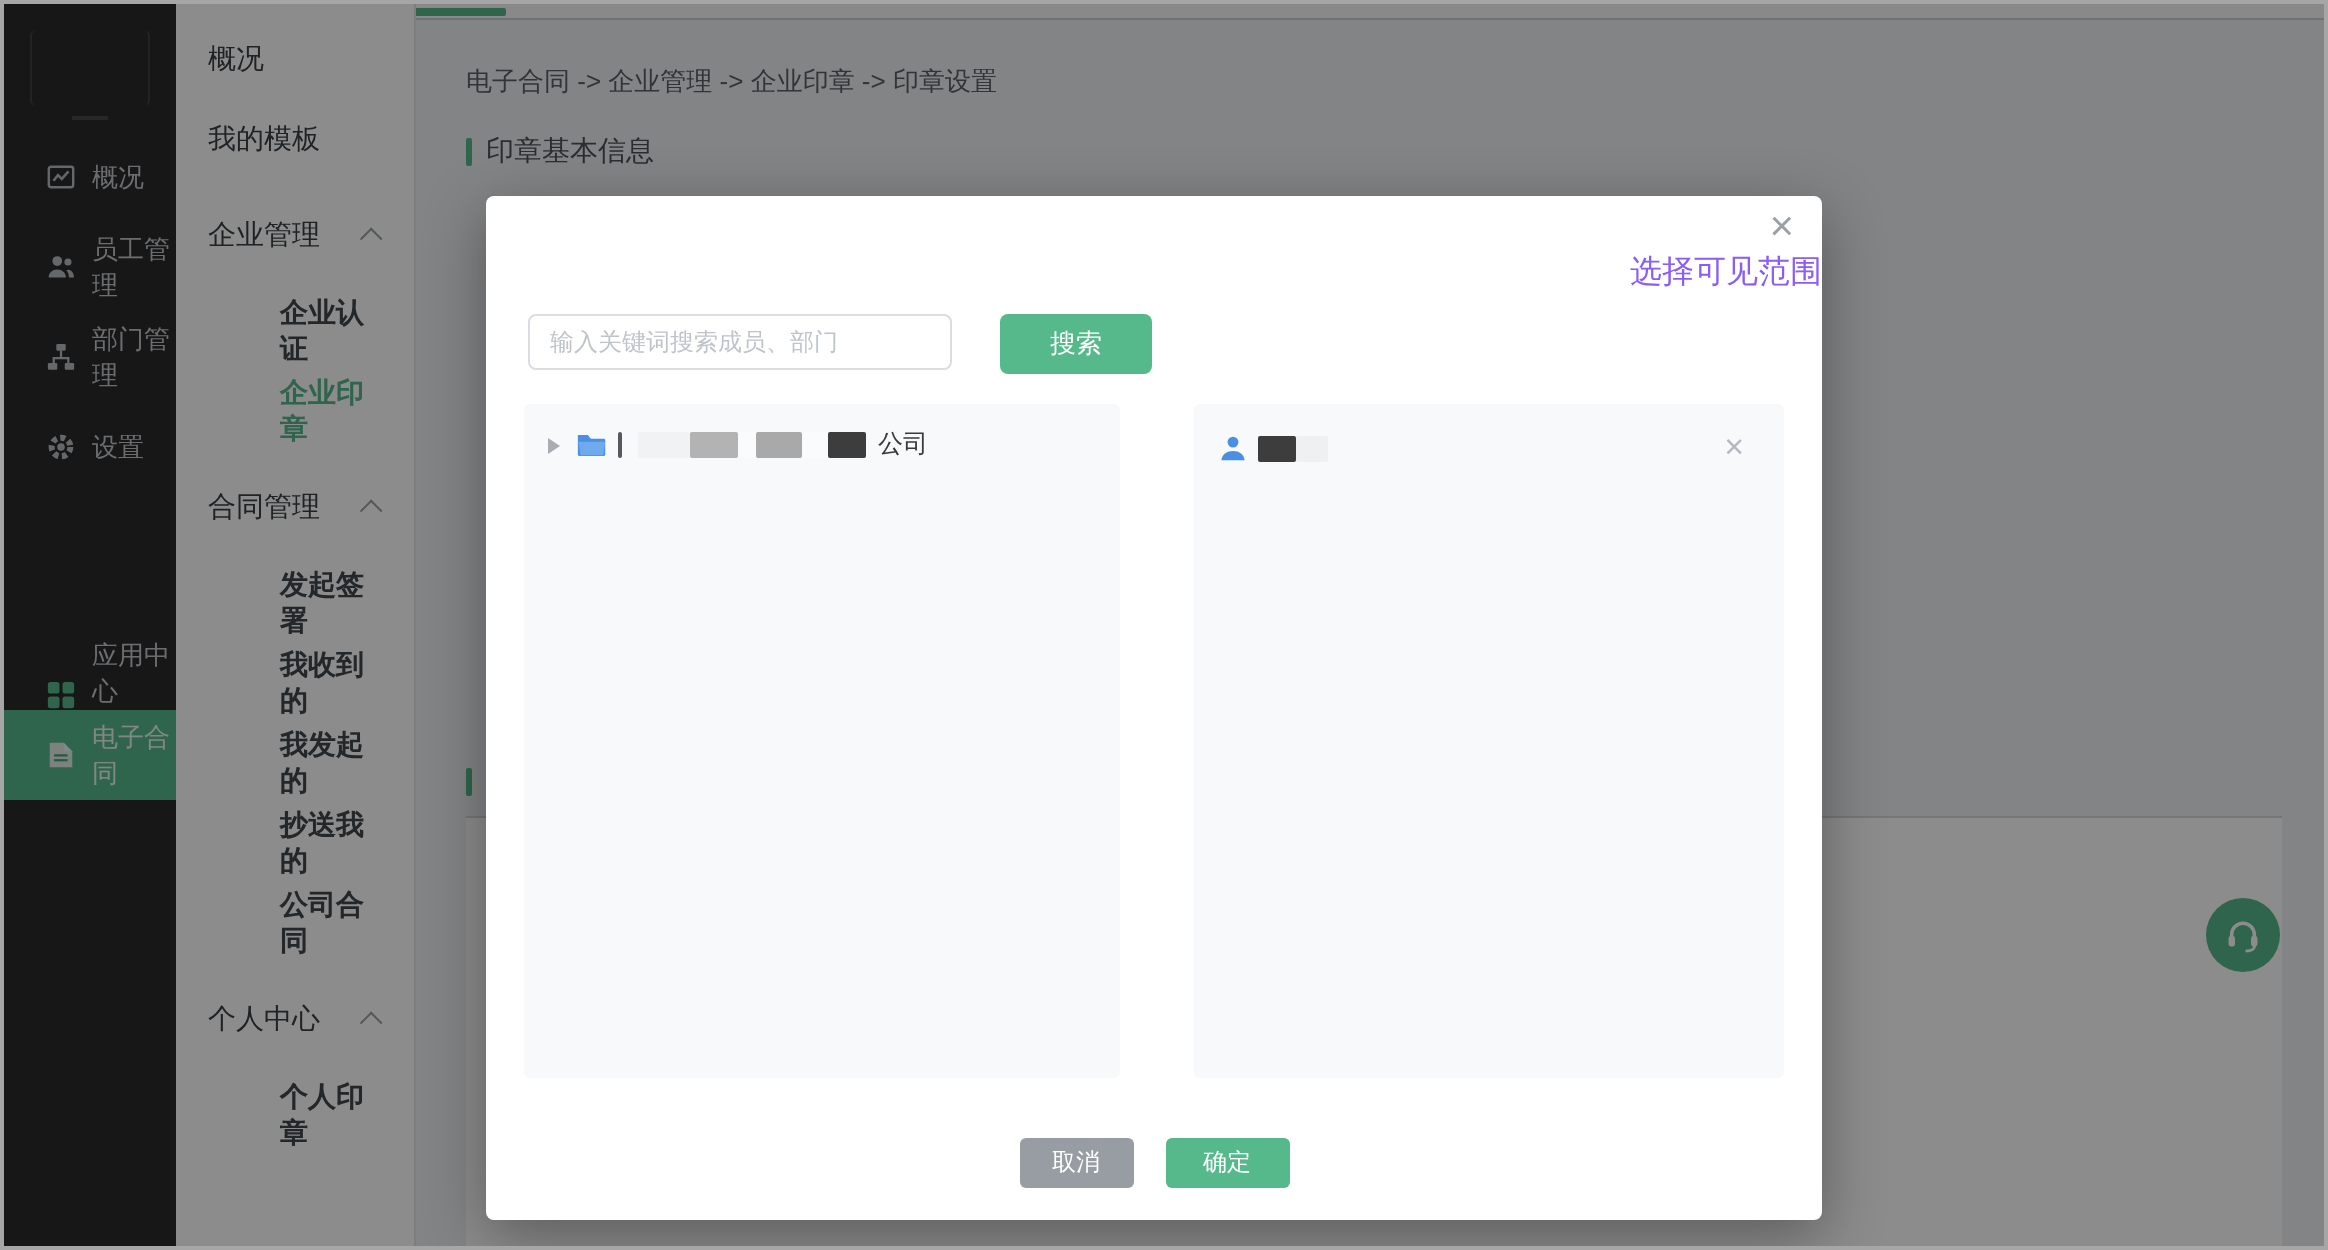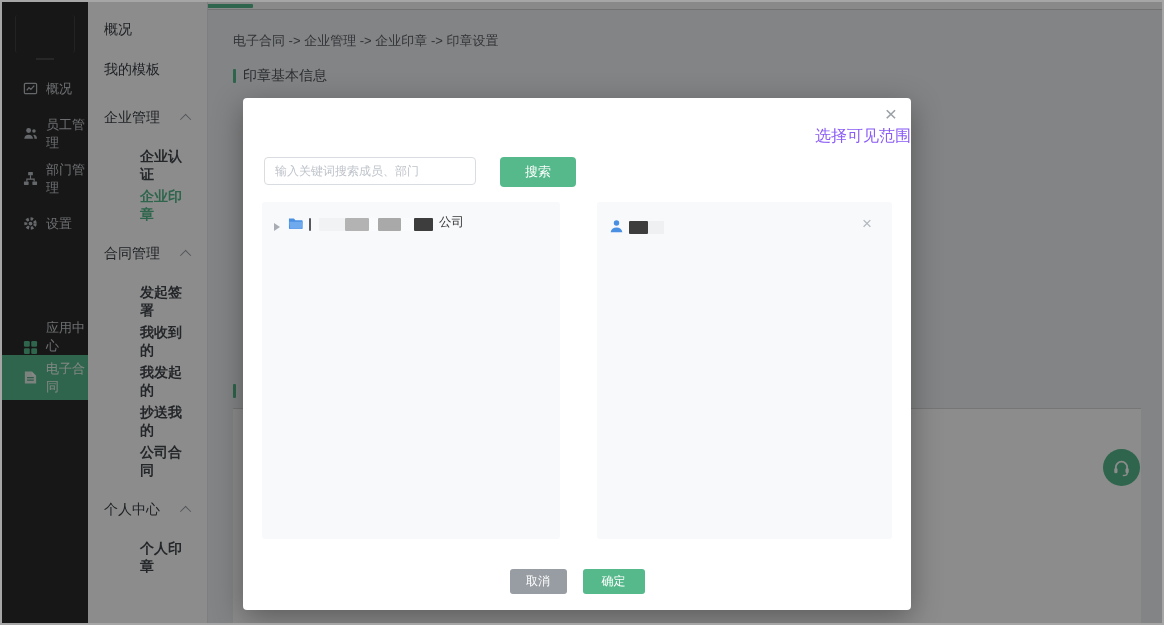--- a/index.html
+++ b/index.html
@@ -50,21 +50,21 @@
   .modal-title{padding-top:13px;text-align:right;font-size:16px;color:#8b5cf6;margin-top:15px;}
   .modal-close{position:absolute;right:14px;top:3px;font-size:21px;color:#9aa0a6;cursor:pointer;line-height:1.2;}
   .search-row{position:absolute;left:21px;top:59px;display:flex;gap:24px;align-items:flex-start;}
   .search-input{width:212px;height:28px;box-sizing:border-box;border:1px solid #d9dce0;border-radius:4px;padding:0 10px;font-size:12px;color:#333;outline:none;font-family:inherit;}
   .search-input::placeholder{color:#bfc4cb;}
   .btn{border:none;border-radius:4px;color:#fff;font-size:13px;cursor:pointer;font-family:inherit;}
   .btn-search{width:76px;height:30px;background:#55b98b;}
   .panel{position:absolute;top:104px;height:337px;background:#f7f9fb;border-radius:3px;overflow:hidden;}
   .panel-left{left:19px;width:298px;}
   .panel-right{left:354px;width:295px;}
-  .row{display:flex;align-items:flex-end;padding:12px 12px;gap:5px;}
+  .row{display:flex;align-items:center;padding:12px 12px;gap:5px;}
   .expander{width:0;height:0;border-top:4px solid transparent;border-bottom:4px solid transparent;border-left:6px solid #a9adb3;margin-right:2px;cursor:pointer;}
   .blk{display:inline-block;height:13px;border-radius:1px;}
   .suffix{font-size:12.5px;color:#3a3a3a;margin-left:1px;}
   .remove-x{margin-left:auto;color:#b4b9bf;font-size:17px;cursor:pointer;padding-right:8px;}
   .modal-footer{position:absolute;left:0;right:0;bottom:16px;display:flex;justify-content:center;gap:16px;}
   .btn-cancel{width:57px;height:25px;background:#989da3;font-size:12px;border-radius:3px;}
   .btn-confirm{width:62px;height:25px;background:#55b98b;font-size:12px;border-radius:3px;}
 </style>
 </head>
 <body>

